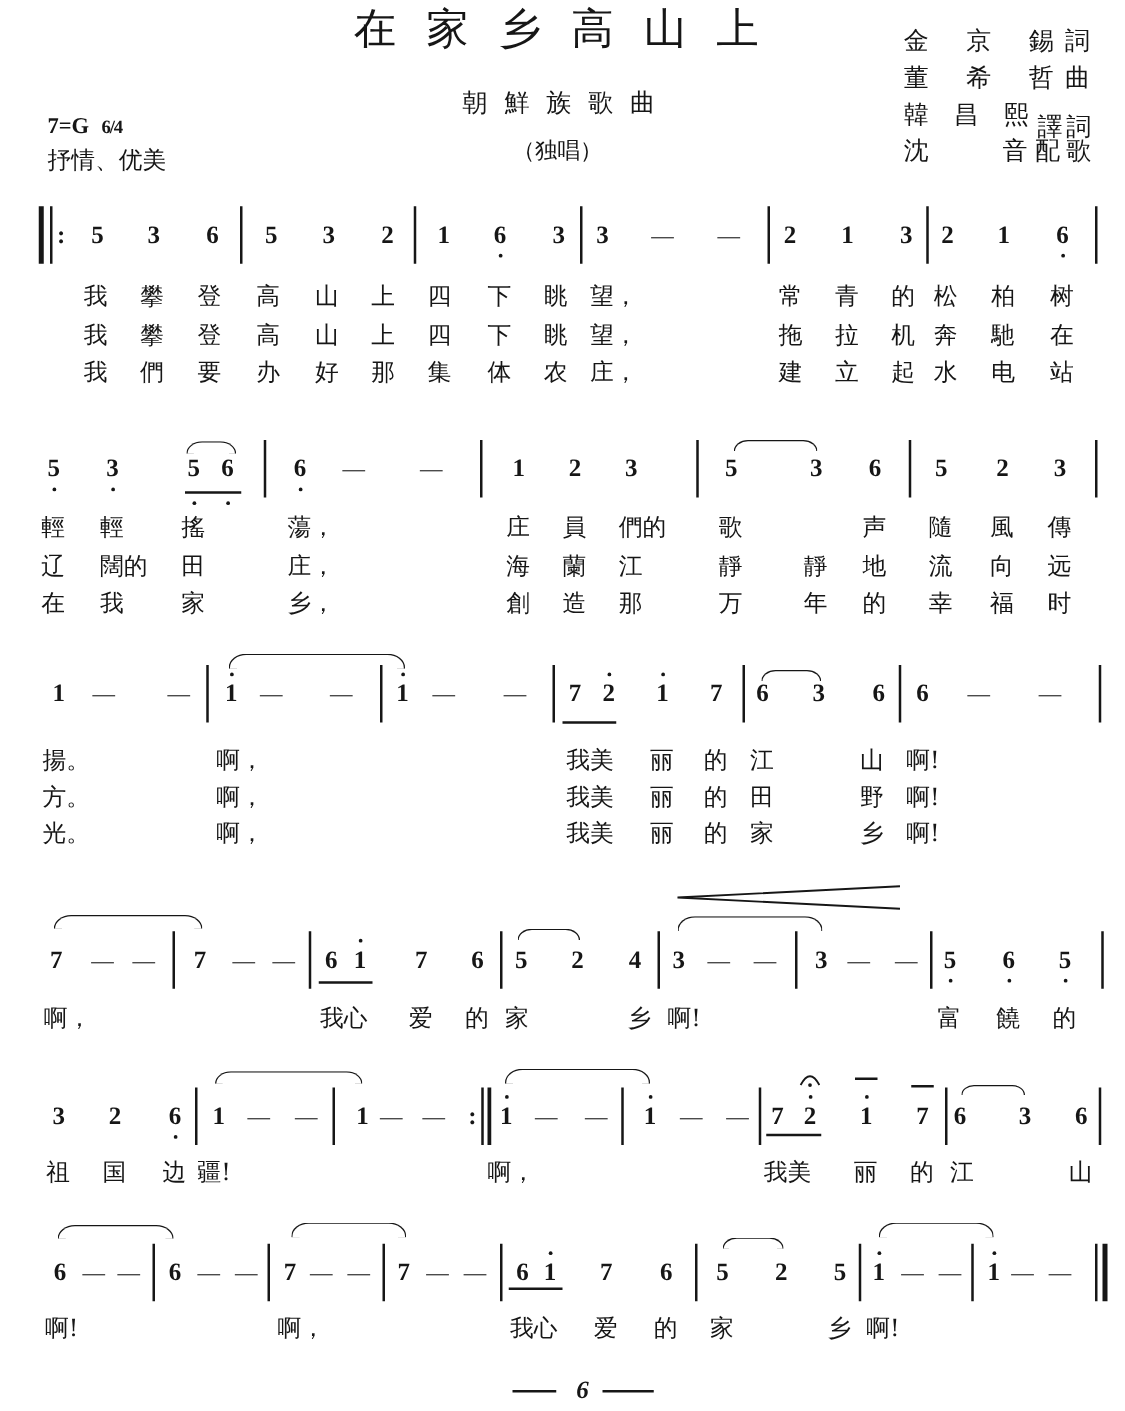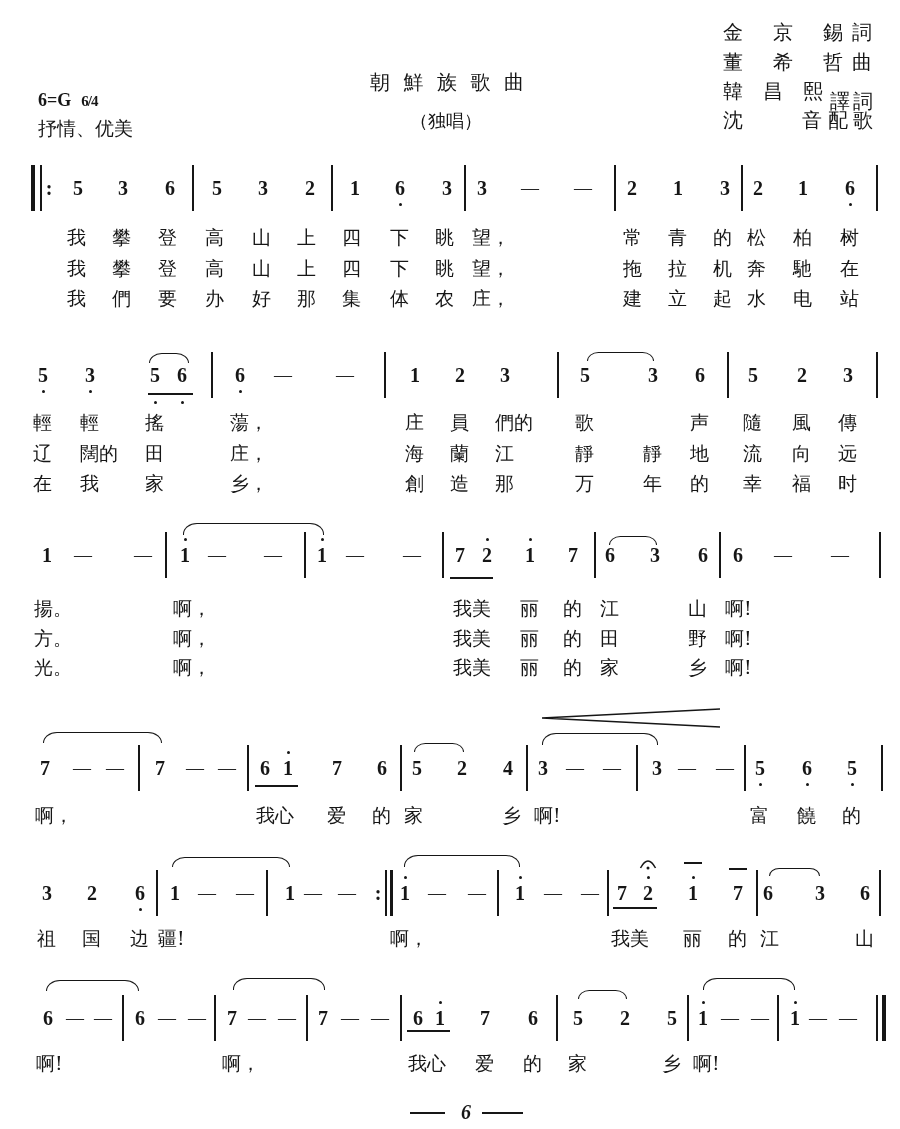--- a/index.html
+++ b/index.html
@@ -28,23 +28,24 @@
 .beam{position:absolute;height:1.5px;background:#161616}
 .ten{position:absolute;width:18px;height:1.5px;background:#161616}
 .rule{position:absolute;height:1.5px;background:#161616}
 .pgn{left:461px;top:1100px;font:italic bold 20px/24px "Liberation Serif",serif}
 </style>
 </head>
 <body>
 
 <div id="page">
 
+  <div class="a title">在家乡高山上</div>
   <div class="a subtitle">朝鮮族歌曲</div>
   <div class="a perf">（独唱）</div>
-  <div class="a key"><span>6=G</span><span class="ts">6/4</span></div>
+  <div class="a key"><span>7=G</span><span class="ts">6/4</span></div>
   <div class="a expr">抒情、优美</div>
 
   <div class="a cr" style="left:723px;top:20px;letter-spacing:30px">金京錫</div>
   <div class="a cr" style="left:852px;top:20px">詞</div>
   <div class="a cr" style="left:723px;top:50px;letter-spacing:30px">董希哲</div>
   <div class="a cr" style="left:852px;top:50px">曲</div>
   <div class="a cr" style="left:723px;top:79px;letter-spacing:20px">韓昌熙</div>
   <div class="a cr" style="left:830px;top:89px;letter-spacing:3px">譯詞</div>
   <div class="a cr" style="left:723px;top:108px;letter-spacing:59px">沈音</div>
   <div class="a cr" style="left:828px;top:108px;letter-spacing:5px">配歌</div>

